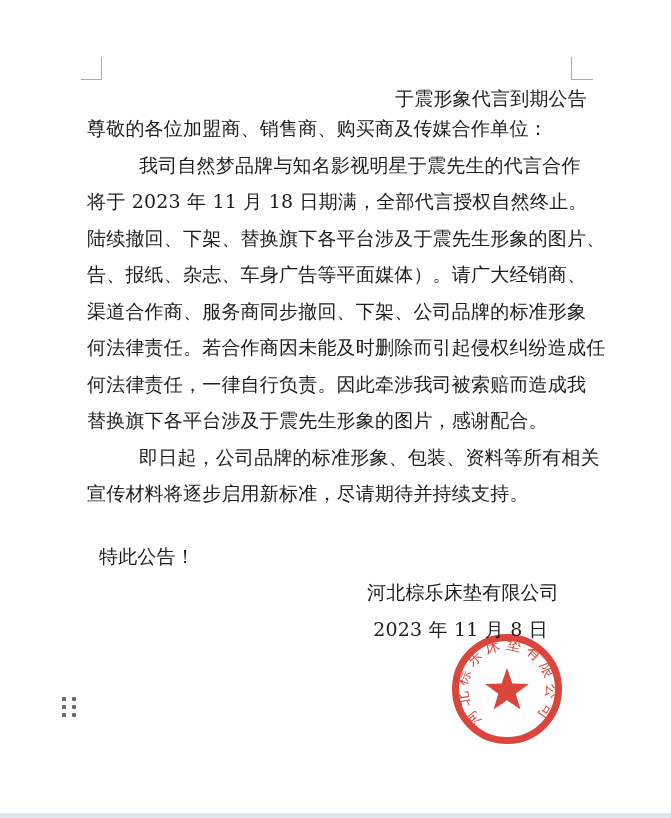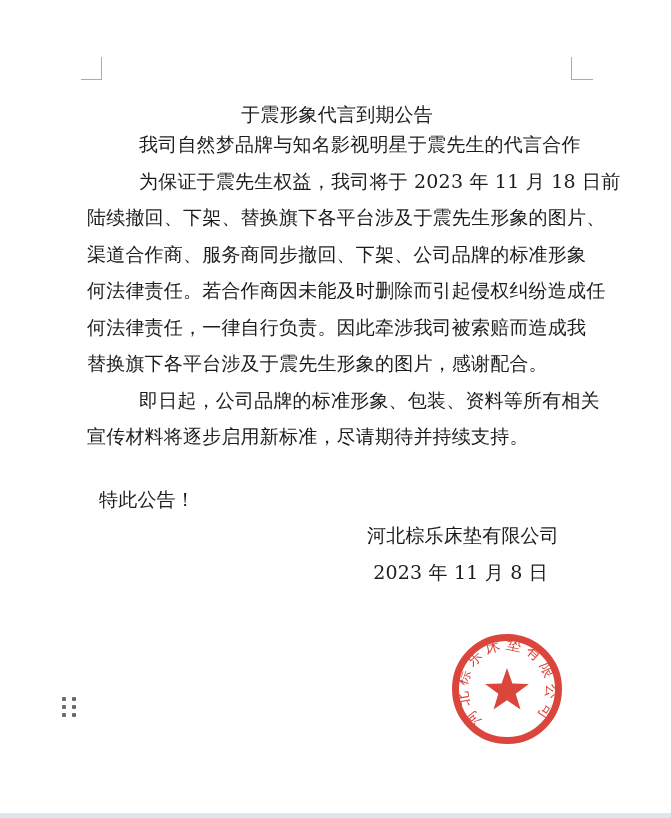--- a/index.html
+++ b/index.html
@@ -31,24 +31,23 @@
   }
 
   .doc {
     position: absolute;
     left: 87px; top: 86px;
     width: 500px;
     font-size: 19px;
     letter-spacing: 0.2px;
   }
   .title {
-    text-align: center;
+    text-align: right;
     line-height: 24px;
     white-space: nowrap;
-    margin-top: 16px;
   }
   .line {
     line-height: 36.5px;
     white-space: nowrap;
   }
   .line.indent { padding-left: 52px; }
   .closing {
     line-height: 36.5px;
     margin-top: 26px;
     padding-left: 12px;
@@ -101,23 +100,25 @@
 </style>
 </head>
 <body>
 
 <div class="crop-tl"></div>
 <div class="crop-tr"></div>
 
 <div class="doc">
   <div class="title">于震形象代言到期公告</div>
   <div>
+      <div class="line">尊敬的各位加盟商、销售商、购买商及传媒合作单位：</div>
       <div class="line indent">我司自然梦品牌与知名影视明星于震先生的代言合作</div>
-      <div class="line indent">为保证于震先生权益，我司将于 2023 年 11 月 18 日前</div>
+      <div class="line">将于 2023 年 11 月 18 日期满，全部代言授权自然终止。</div>
       <div class="line">陆续撤回、下架、替换旗下各平台涉及于震先生形象的图片、</div>
+      <div class="line">告、报纸、杂志、车身广告等平面媒体）。请广大经销商、</div>
       <div class="line">渠道合作商、服务商同步撤回、下架、公司品牌的标准形象</div>
       <div class="line">何法律责任。若合作商因未能及时删除而引起侵权纠纷造成任</div>
       <div class="line">何法律责任，一律自行负责。因此牵涉我司被索赔而造成我</div>
       <div class="line">替换旗下各平台涉及于震先生形象的图片，感谢配合。</div>
       <div class="line indent">即日起，公司品牌的标准形象、包装、资料等所有相关</div>
       <div class="line">宣传材料将逐步启用新标准，尽请期待并持续支持。</div>
     </div>
   <div class="closing">特此公告！</div>
   <div class="company-line">河北棕乐床垫有限公司</div>
   <div class="date-line">2023 年 11 月 8 日</div>

